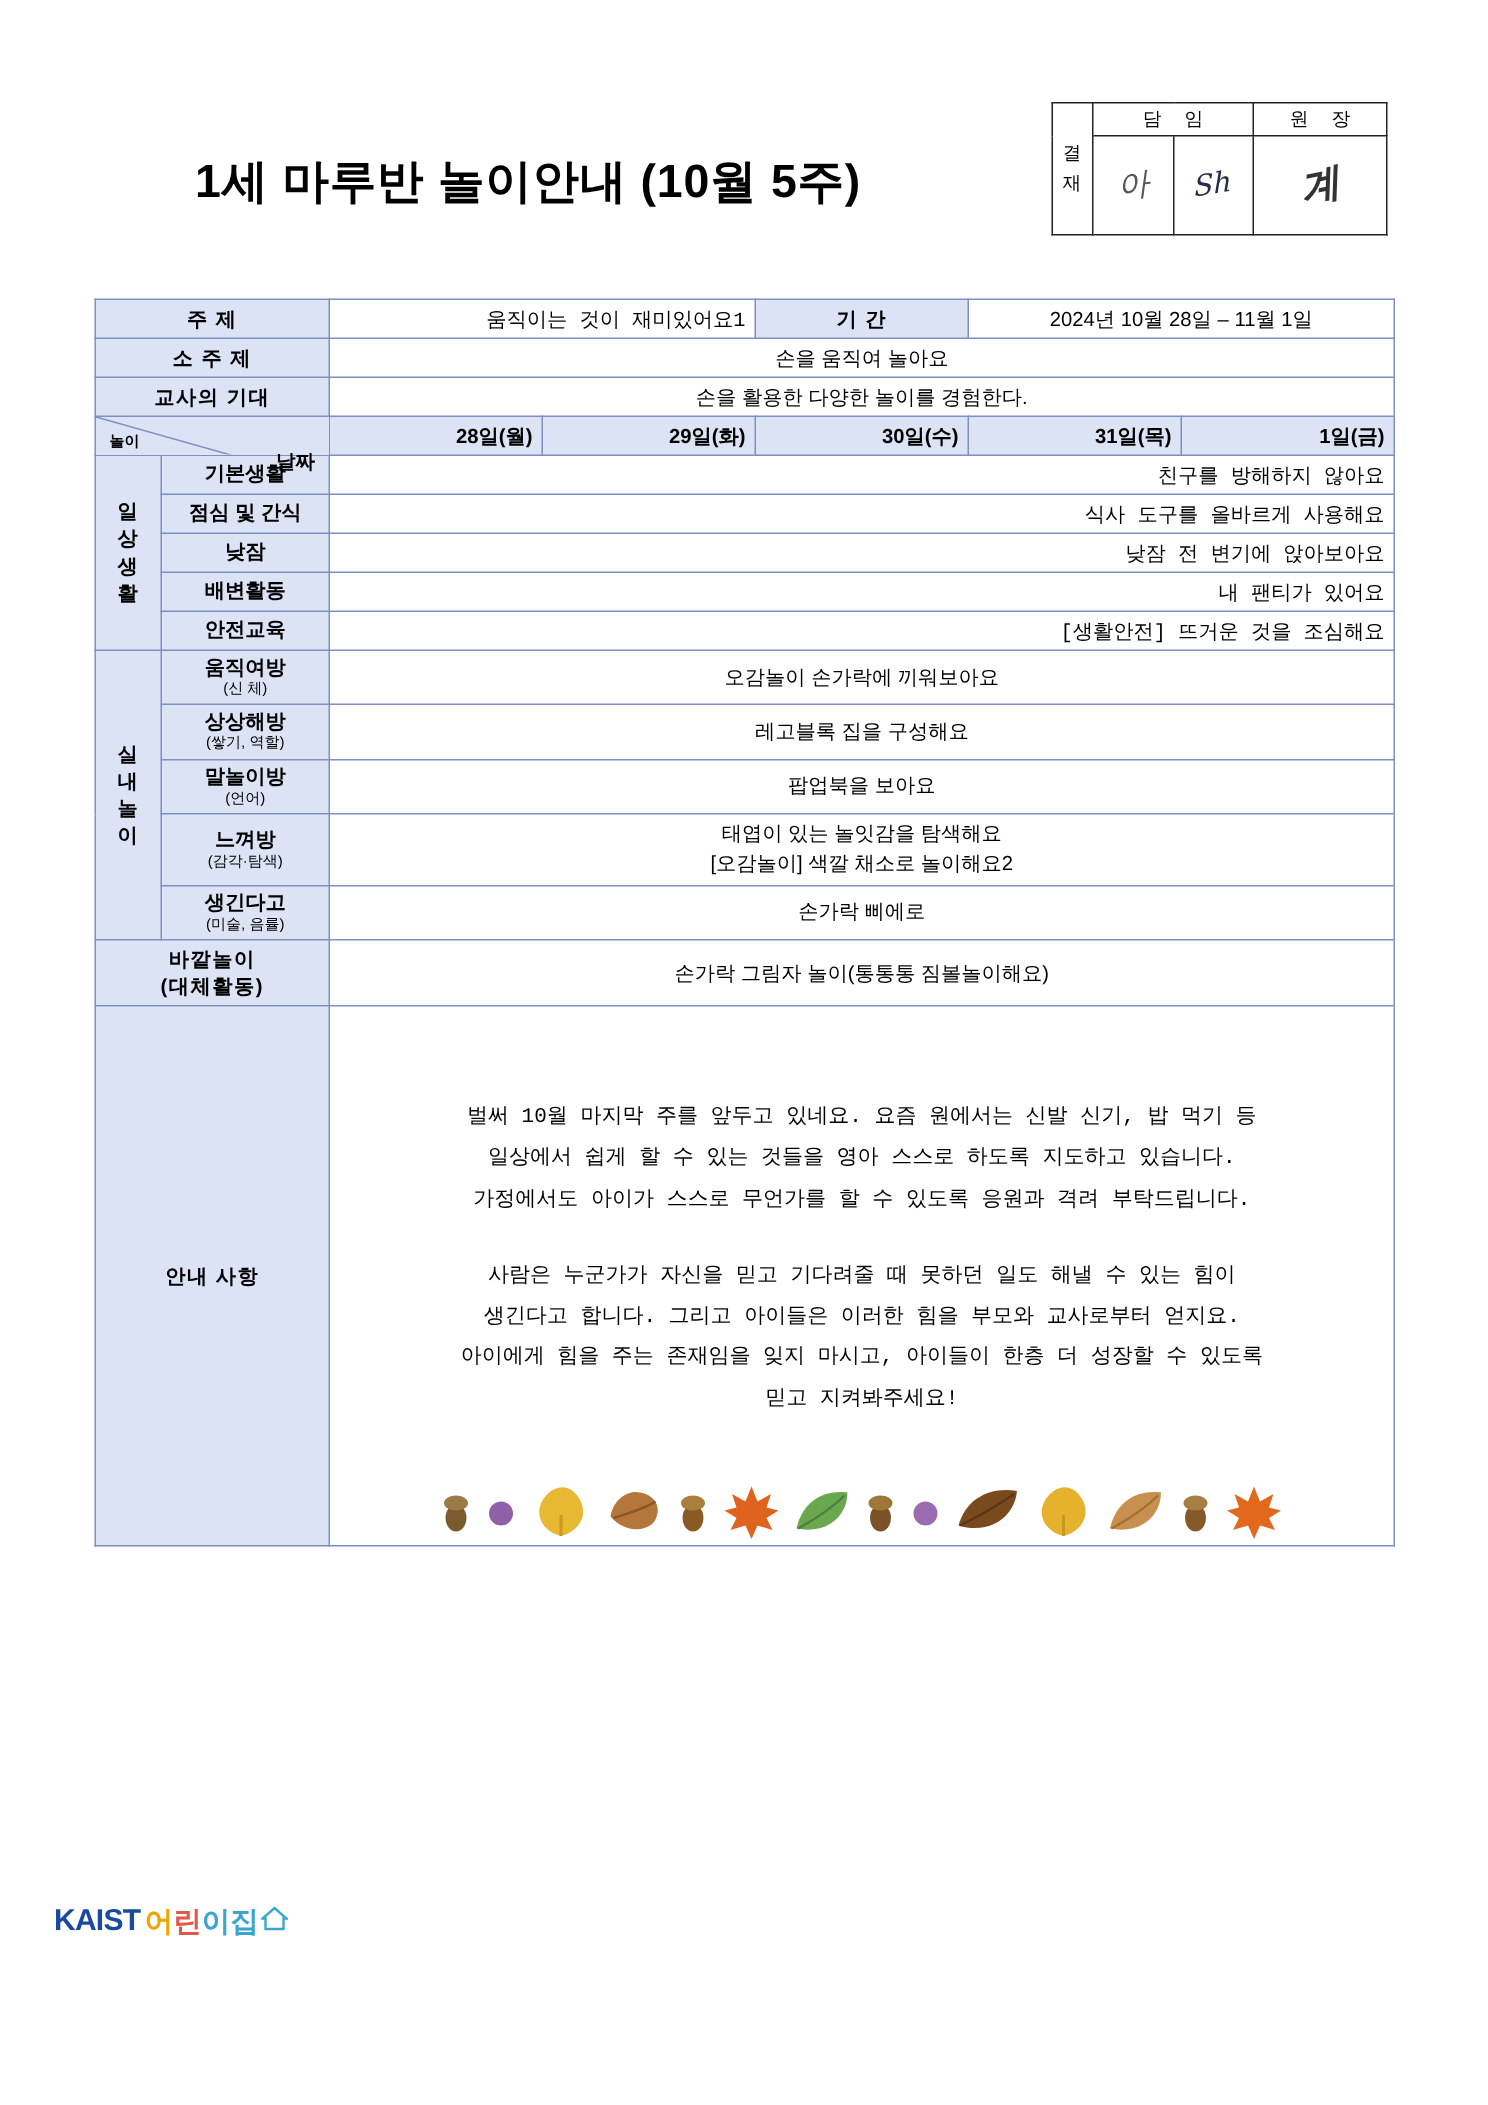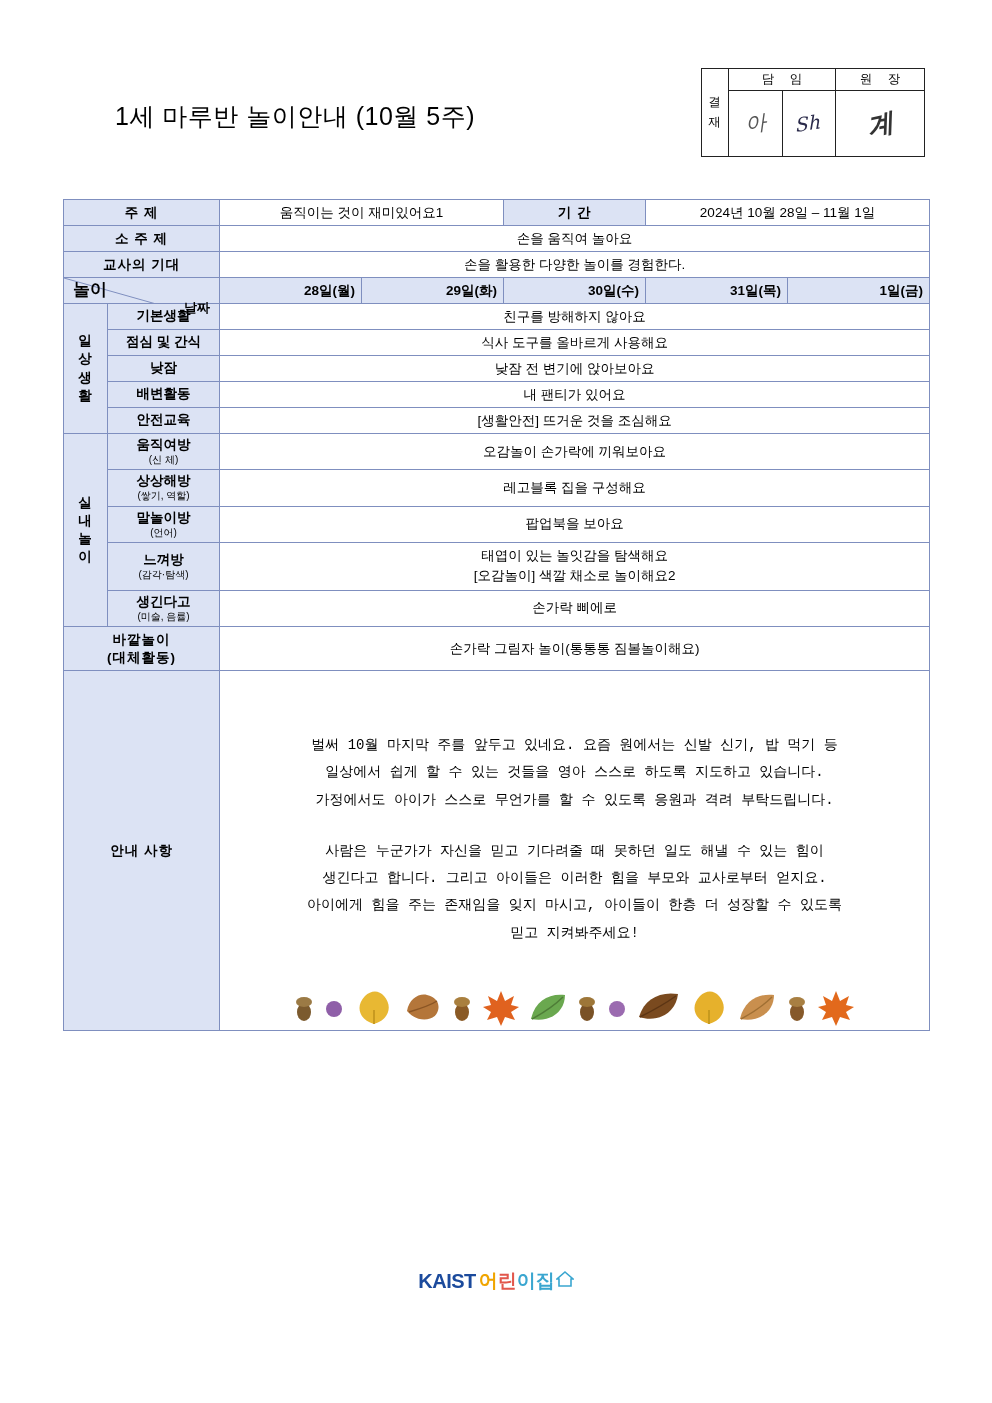--- a/index.html
+++ b/index.html
@@ -18,24 +18,24 @@
   .page {
     position: relative;
     width: 992px;
     height: 1403px;
     box-sizing: border-box;
   }
 
   
   .doc-title {
     position: absolute;
-    left: 115px;
+    left: 130px;
     top: 100px;
-    font-size: 25px;
-    font-weight: normal;
+    font-size: 31px;
+    font-weight: bold;
     letter-spacing: 0.5px;
     white-space: nowrap;
   }
 
   .approval {
     position: absolute;
     right: 67px;
     top: 68px;
     border: 1px solid #222;
     border-collapse: collapse;
@@ -132,21 +132,21 @@
     width: 112px;
     line-height: 1.25;
   }
   .rowlabel .sub {
     display: block;
     font-size: 10px;
     font-weight: normal;
     letter-spacing: 0;
   }
   .c { text-align: center; }
-  .l { text-align: center; }
+  .l { text-align: right; font-family: Liberation Mono, monospace; }
 
   .dayhdr-cell {
     position: relative;
     height: 44px;
     background: #dce3f4;
     padding: 0;
   }
   .dayhdr-cell .diag {
     position: absolute;
     left: 0; top: 0;
@@ -159,21 +159,21 @@
     right: 9px;
     top: 21px;
     font-weight: bold;
     font-size: 13px;
   }
   .dayhdr-cell .lbl-bot {
     position: absolute;
     left: 9px;
     bottom: 2px;
     font-weight: bold;
-    font-size: 17px;
+    font-size: 10px;
   }
   .twoline { line-height: 1.5; }
 
   .notice-label {
     background: #dce3f4;
     text-align: center;
     font-weight: bold;
     letter-spacing: 1px;
     vertical-align: middle;
     margin-left: 32px;
@@ -199,22 +199,22 @@
     white-space: nowrap;
   }
   .leaves svg { vertical-align: middle; margin: 0 2px; }
 
   
   .footer-logo {
     position: absolute;
     left: 0;
     right: 0;
     top: 1268px;
-    text-align: center;
     white-space: nowrap;
+    padding-left: 36px;
   }
   .footer-logo .kaist {
     font-family: "Liberation Sans", sans-serif;
     font-weight: bold;
     font-size: 20px;
     letter-spacing: -0.5px;
     color: #1b4a9c;
     vertical-align: middle;
   }
   .footer-logo .ko {

